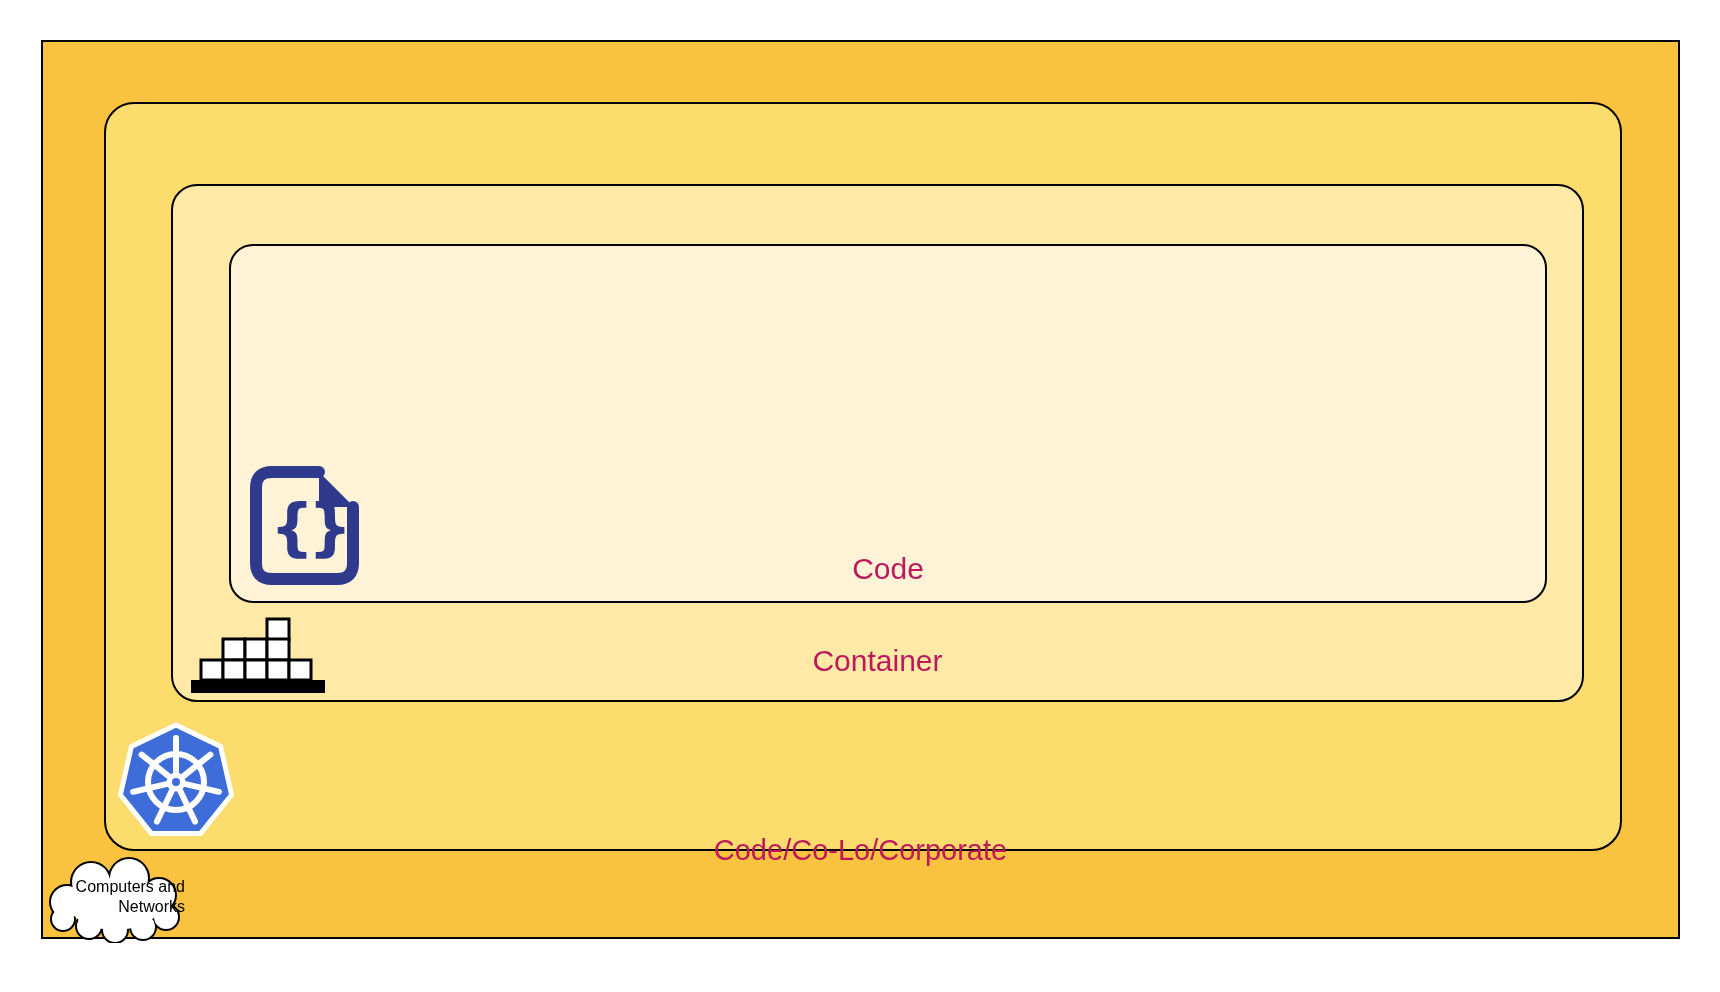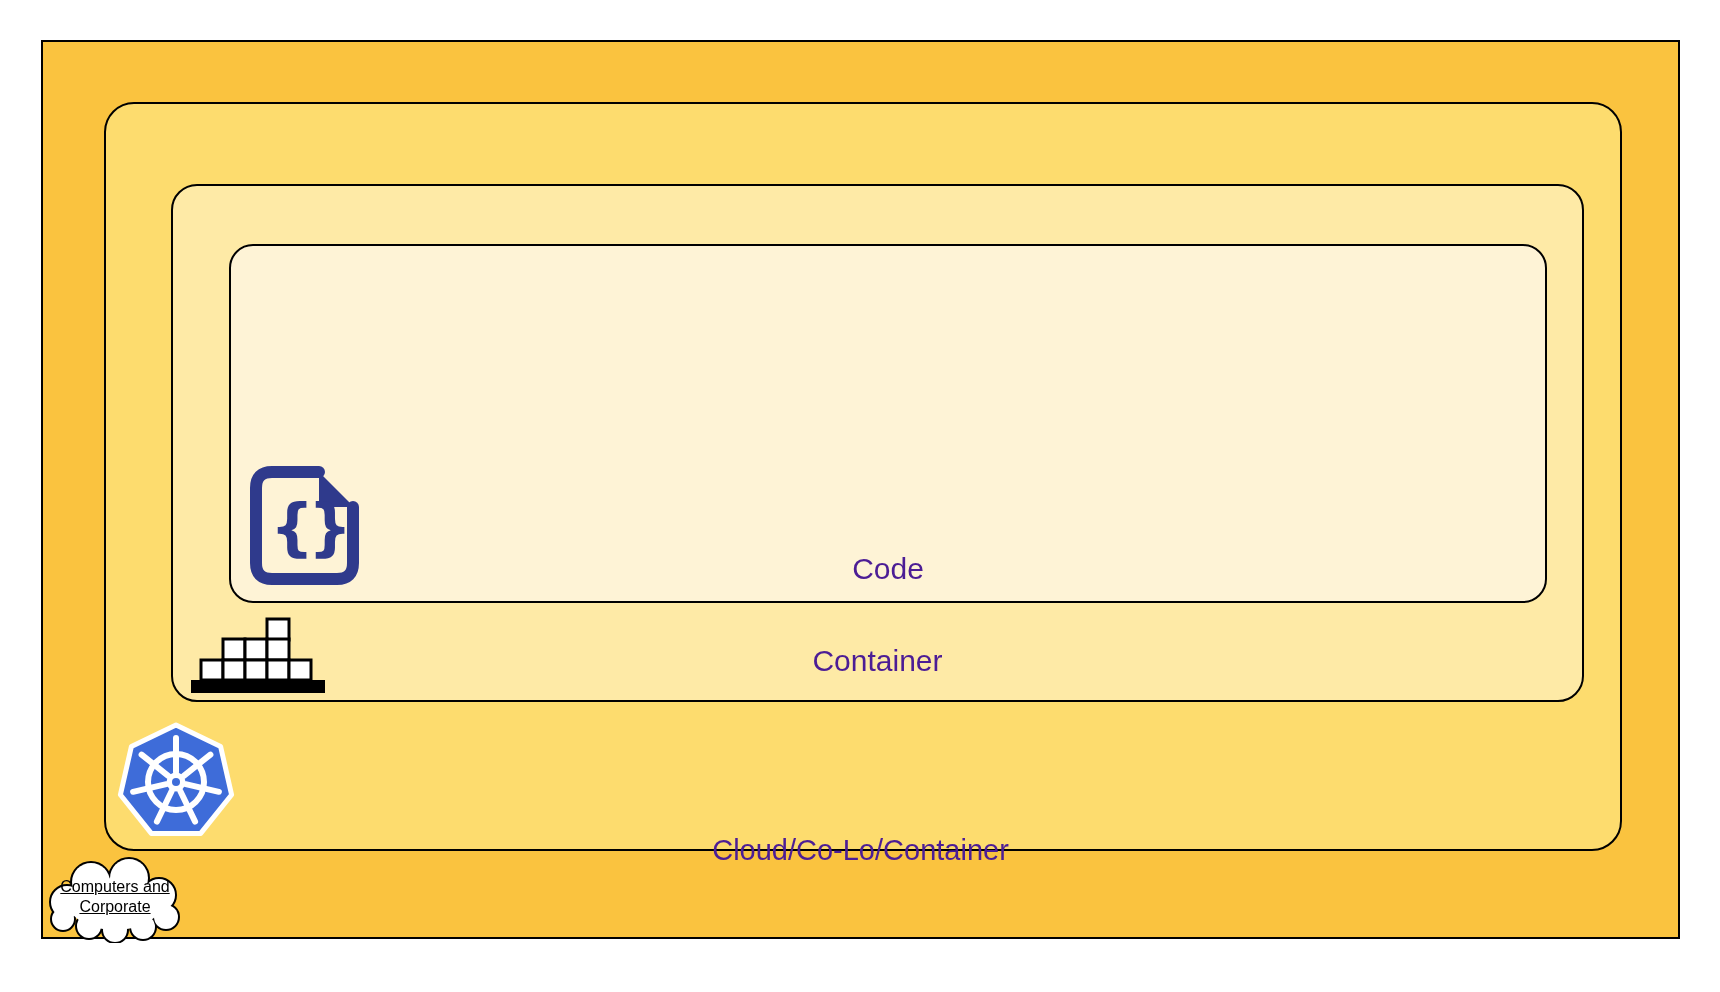--- a/index.html
+++ b/index.html
@@ -23,39 +23,39 @@
     left: 65px; top: 80px; width: 1413px; height: 518px;
     background: #FEEAA6; border-radius: 26px;
   }
   .layer-code {
     left: 56px; top: 58px; width: 1318px; height: 359px;
     background: #FEF3D6; border-radius: 24px;
   }
   .layer-label {
     position: absolute; left: 0; right: 0;
     text-align: center;
-    font-size: 30px; line-height: 36px; color: #4c1d95;
+    font-size: 30px; line-height: 36px; color: #be185d;
     white-space: pre;
   }
   .label-code      { bottom: 14px; }
   .label-container { bottom: 21px; }
   .label-cluster   { bottom: 17px; }
   .label-datacenter { bottom: 2px; line-height: 34px; font-size: 29px; }
   .label-datacenter span { display: block; }
 
   .icon { position: absolute; }
   .icon-code      { left: 15px;  top: 218px; width: 117px; height: 123px; }
   .icon-container { left: 18px;  top: 431px; width: 134px; height: 76px; }
   .icon-k8s       { left: 8px;   top: 612px; width: 124px; height: 134px; }
 
   .cloud-wrap { position: absolute; left: 2px; top: 813px; width: 140px; height: 88px; z-index: 5; }
   .cloud-wrap svg { position: absolute; left: 0; top: 0; }
   .cloud-text {
     position: absolute; left: 0; top: 22px; width: 140px;
-    text-align: center; font-size: 16px; line-height: 20px; color: #000000; text-decoration: underline;
+    text-align: right; font-size: 16px; line-height: 20px; color: #000000;
   }
   .cloud-text span { display: block; }
 </style>
 </head>
 <body>
 
 <div class="canvas">
 
   <div class="layer layer-datacenter">
 
@@ -136,22 +136,22 @@
             <circle cx="98" cy="72" r="12"></circle>
             <circle cx="70" cy="75" r="12"></circle>
             <circle cx="44" cy="71" r="12"></circle>
             <circle cx="18" cy="64" r="11"></circle>
             <ellipse cx="70" cy="49" rx="46" ry="26"></ellipse>
           </g>
         </svg>
       </span>
       <div class="cloud-text">
         <span>Computers and</span>
-        <span>Corporate</span>
+        <span>Networks</span>
       </div>
     </div>
 
     <div class="layer-label label-datacenter">
-      <span>Cloud/Co-Lo/Container</span>
+      <span>Code/Co-Lo/Corporate</span>
     </div>
   </div>
 
 </div>
 
 </body></html>

